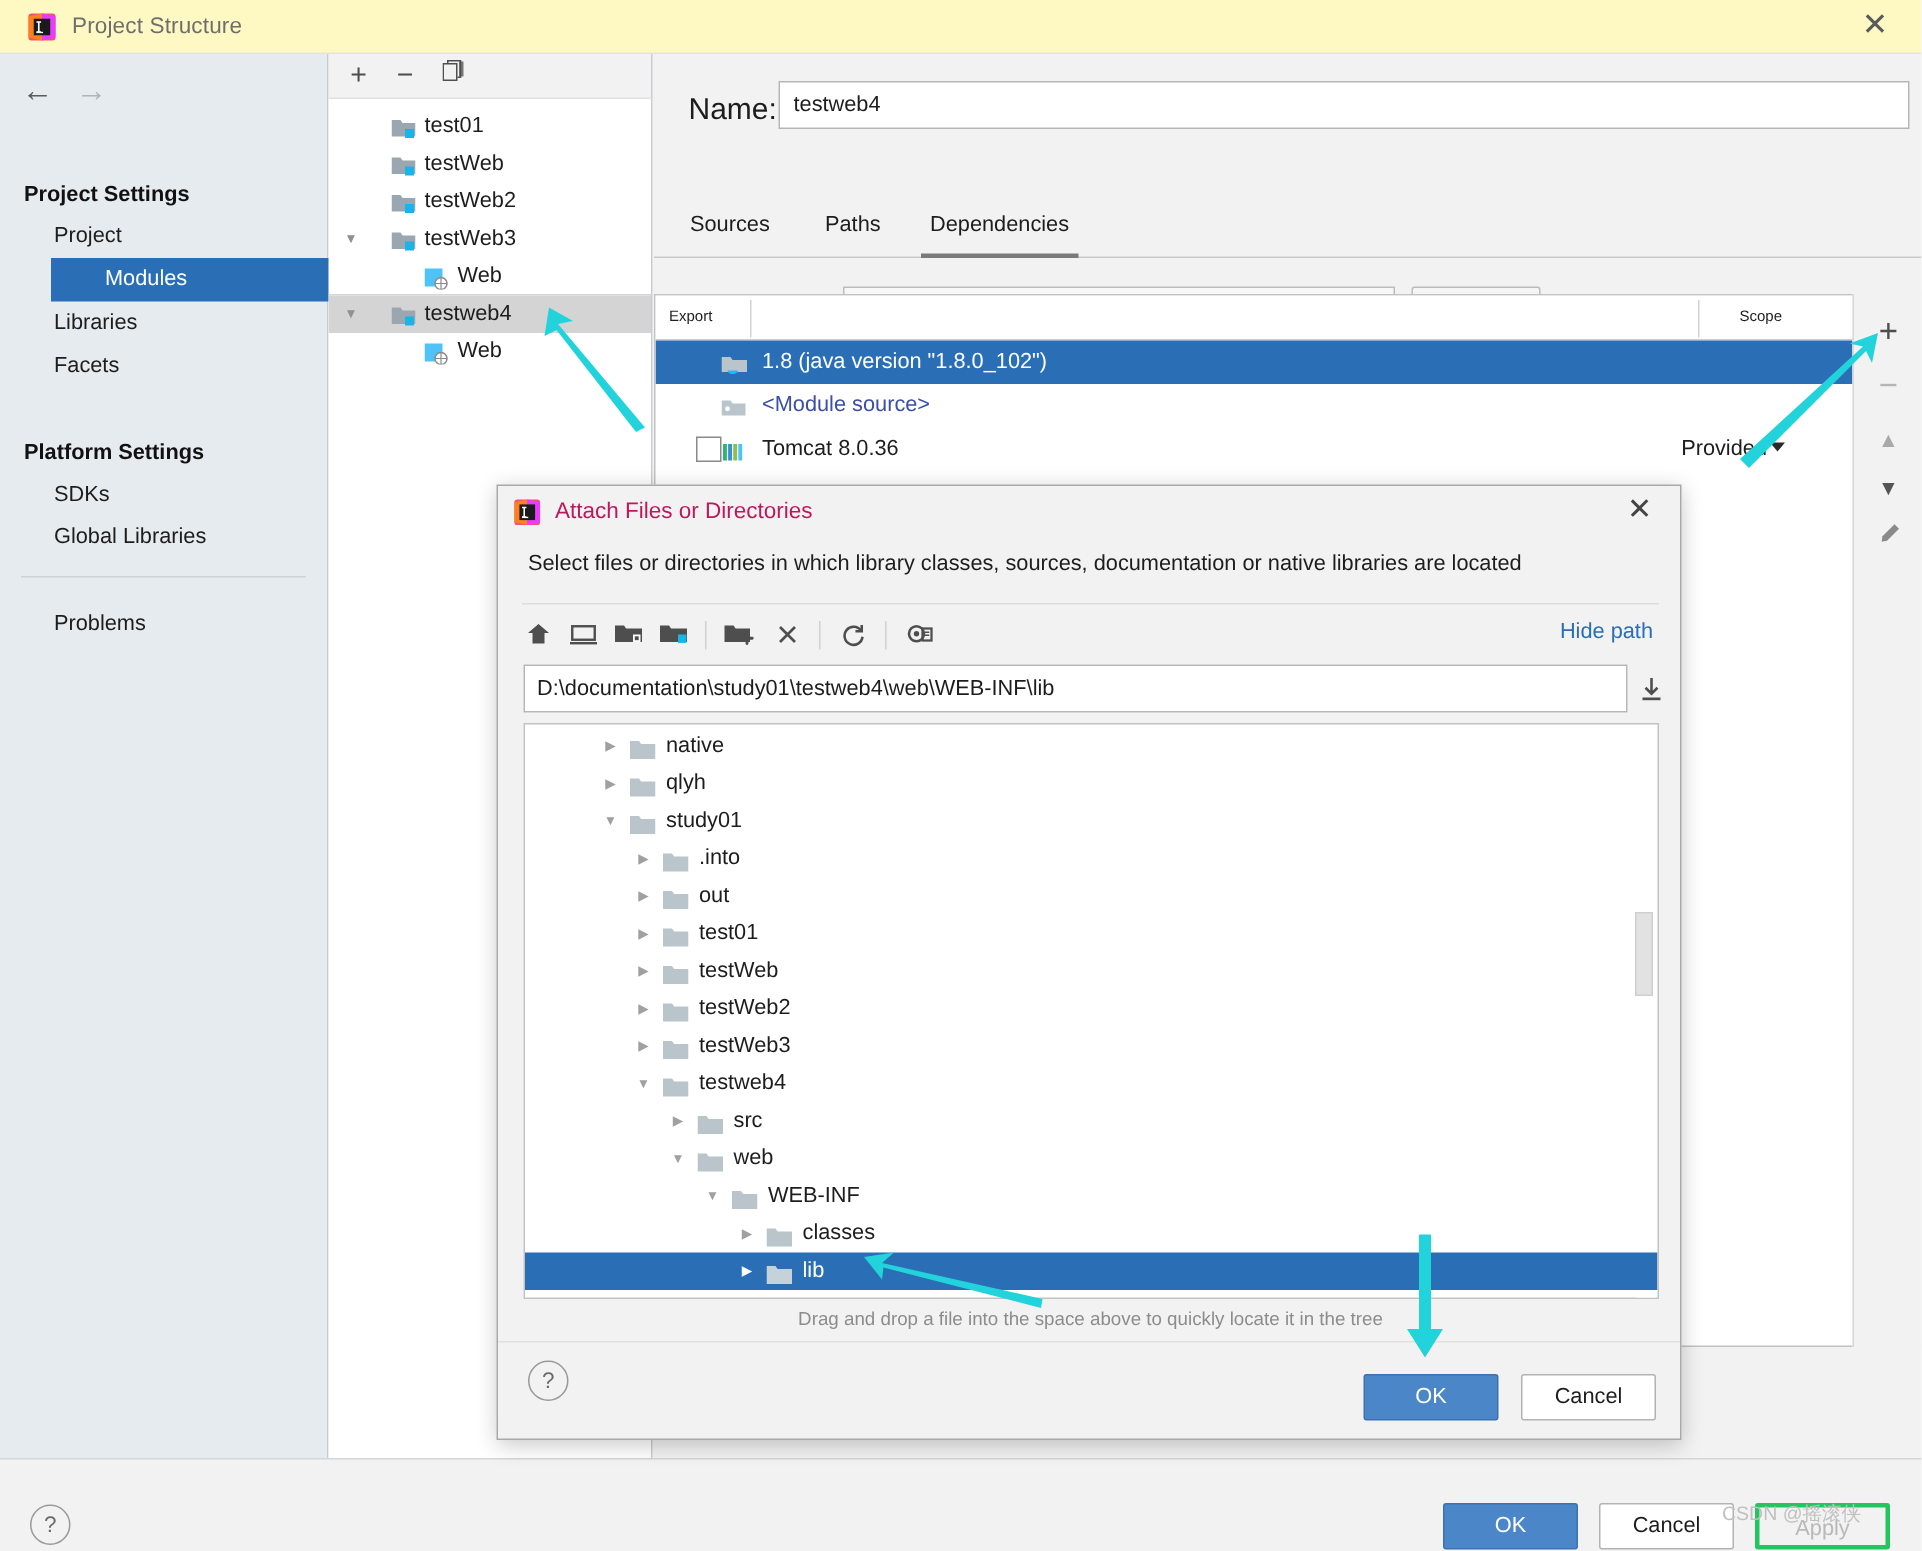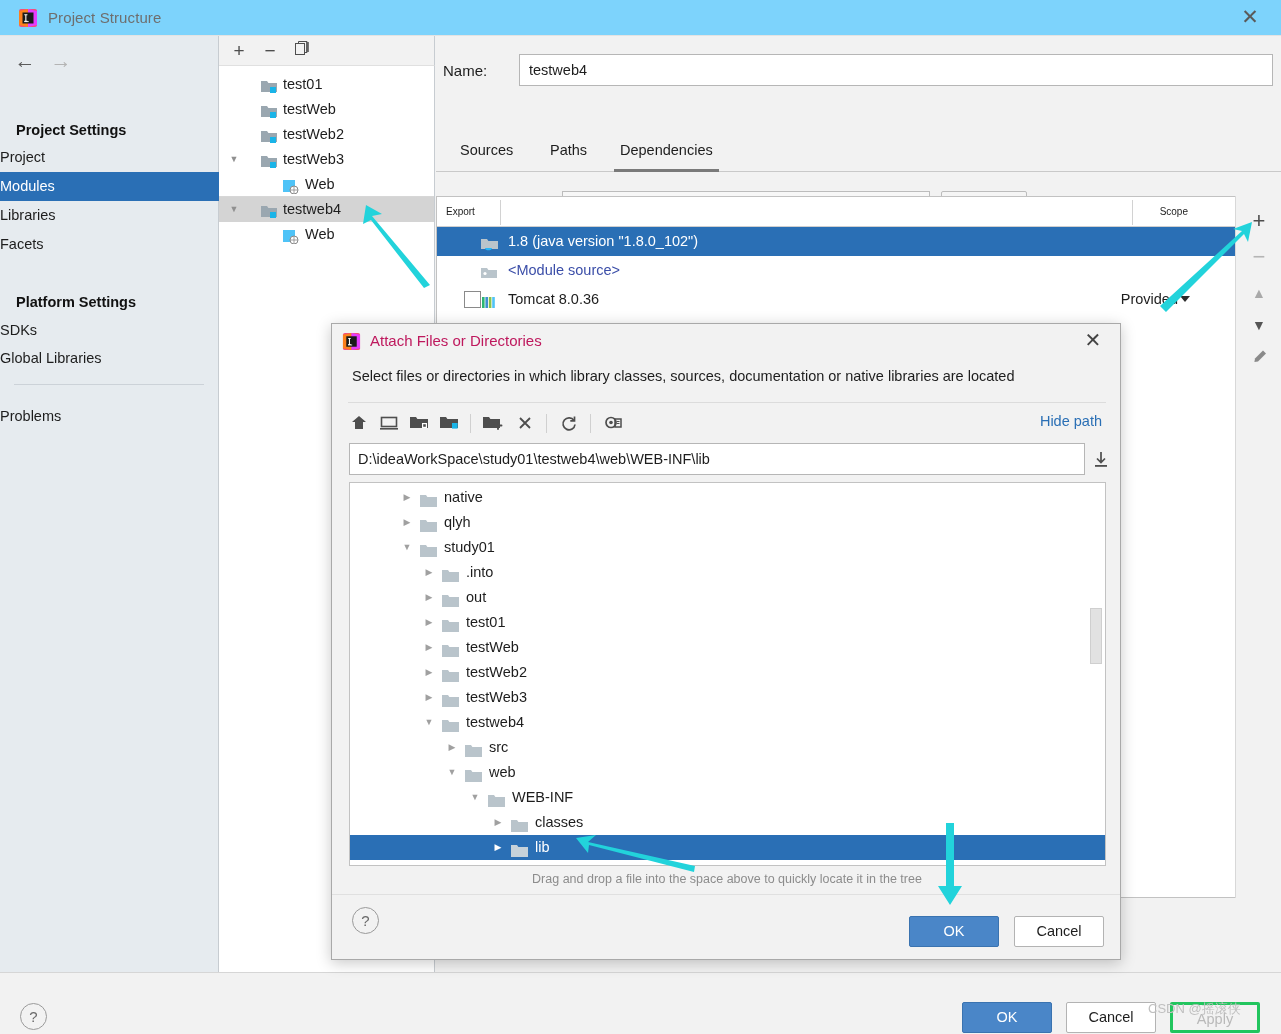--- a/index.html
+++ b/index.html
@@ -13,21 +13,21 @@
     position:relative;
     overflow:hidden;
     -webkit-font-smoothing:antialiased;
   }
 
   
   #app { position:absolute; inset:0; background:#f2f2f2; }
 
   .titlebar {
     position:absolute; left:0; top:0; width:1281px; height:36px;
-    background:#7dd3fc;
+    background:#fef9c3;
     border-bottom:1px solid #e3e3e3;
   }
   .titlebar .ij-logo {
     position:absolute; left:18px; top:8px; width:20px; height:20px;
   }
   .titlebar .title {
     position:absolute; left:48px; top:9px;
     font-size:15px; color:#6e6e6e; letter-spacing:.1px;
   }
   .titlebar .close {
@@ -50,21 +50,21 @@
   }
   .nav-back { left:0; color:#5c5c5c; }
   .nav-fwd  { left:36px; color:#b4b4b4; }
 
   .sect-head {
     position:absolute; left:16px;
     font-weight:bold; font-size:14.5px; color:#111;text-align:right;
   }
   .nav-item {
     position:absolute; left:0; width:229px; height:29px;
-    line-height:29px;
+    padding-left:36px; line-height:29px;
     font-size:14.5px; color:#1d1d1d;
   }
   .nav-item.sel { background:#2a6fb5; color:#ffffff; }
   .divider-h {
     position:absolute; left:14px; width:190px; height:1px; background:#ccd2d8;
   }
 
   
   .mod-toolbar {
     position:absolute; left:219px; top:36px; width:216px; height:30px;
@@ -94,21 +94,21 @@
 
   
   .ic { position:absolute; top:5px; width:16px; height:15px; }
 
   
   .right-pane {
     position:absolute; left:436px; top:36px; width:845px; height:936px;
     background:#f2f2f2;
   }
   .name-row { position:absolute; left:7px; top:18px; }
-  .name-lab { position:absolute; left:0; top:8px; font-size:15px; }
+  .name-lab { position:absolute; left:16px; top:8px; font-size:20px; }
   .name-field {
     position:absolute; left:76px; top:0; width:754px; height:32px;
     background:#ffffff; border:1px solid #b6b6b6;
     padding:0 9px; line-height:30px; font-size:14.5px;
     font-family:"Liberation Sans", sans-serif; color:#1d1d1d;
   }
 
   .tabs { position:absolute; left:0; top:96px; width:845px; height:40px;
           border-bottom:1px solid #c9c9c9; }
   .tab {
@@ -286,21 +286,21 @@
   </div>
 
   <div class="left-pane">
     <div class="nav-btns">
       <span class="nav-arrow nav-back">←</span>
       <span class="nav-arrow nav-fwd">→</span>
     </div>
 
     <div class="sect-head" style="top:86px;">Project Settings</div>
     <div class="nav-item" style="top:107px;">Project</div>
-    <div class="nav-item sel" style="top:136px;">Modules</div>
+    <div class="nav-item sel" style="top:136px;margin-left:34px;">Modules</div>
     <div class="nav-item" style="top:165px;">Libraries</div>
     <div class="nav-item" style="top:194px;">Facets</div>
 
     <div class="sect-head" style="top:258px;">Platform Settings</div>
     <div class="nav-item" style="top:308px;">Global Libraries</div>
     <div class="nav-item" style="top:280px;">SDKs</div>
 
     <div class="divider-h" style="top:348px;"></div>
     <div class="nav-item" style="top:366px;">Problems</div>
   </div>
@@ -549,21 +549,21 @@
       <svg width="26" height="30" viewBox="0 0 26 30">
           <circle cx="11" cy="14.5" r="5" fill="none" stroke="#4e4e4e" stroke-width="1.7"></circle>
           <circle cx="11" cy="14.5" r="1.8" fill="#4e4e4e"></circle>
           <rect x="15" y="11" width="6" height="8" fill="none" stroke="#4e4e4e" stroke-width="1.5"></rect>
           <path d="M16.5 13.5h3M16.5 15.5h3" stroke="#4e4e4e" stroke-width="1.1"></path>
         </svg>
     </span>
     <span class="hide-path">Hide path</span>
   </div>
 
-  <div class="path-field">D:\ideaWorkSpace\study01\testweb4\web\WEB-INF\lib</div>
+  <div class="path-field">D:\documentation\study01\testweb4\web\WEB-INF\lib</div>
   <span class="path-dl">
     <svg width="18" height="20" viewBox="0 0 18 20">
         <path d="M9 2v10M5 8.5l4 4 4-4" fill="none" stroke="#4e4e4e" stroke-width="1.7"></path>
         <rect x="3" y="15" width="12" height="1.8" fill="#4e4e4e"></rect>
       </svg>
   </span>
 
   <div class="tree-box">
     <div class="tscroll-track">
       <div class="tscroll-thumb"></div>

